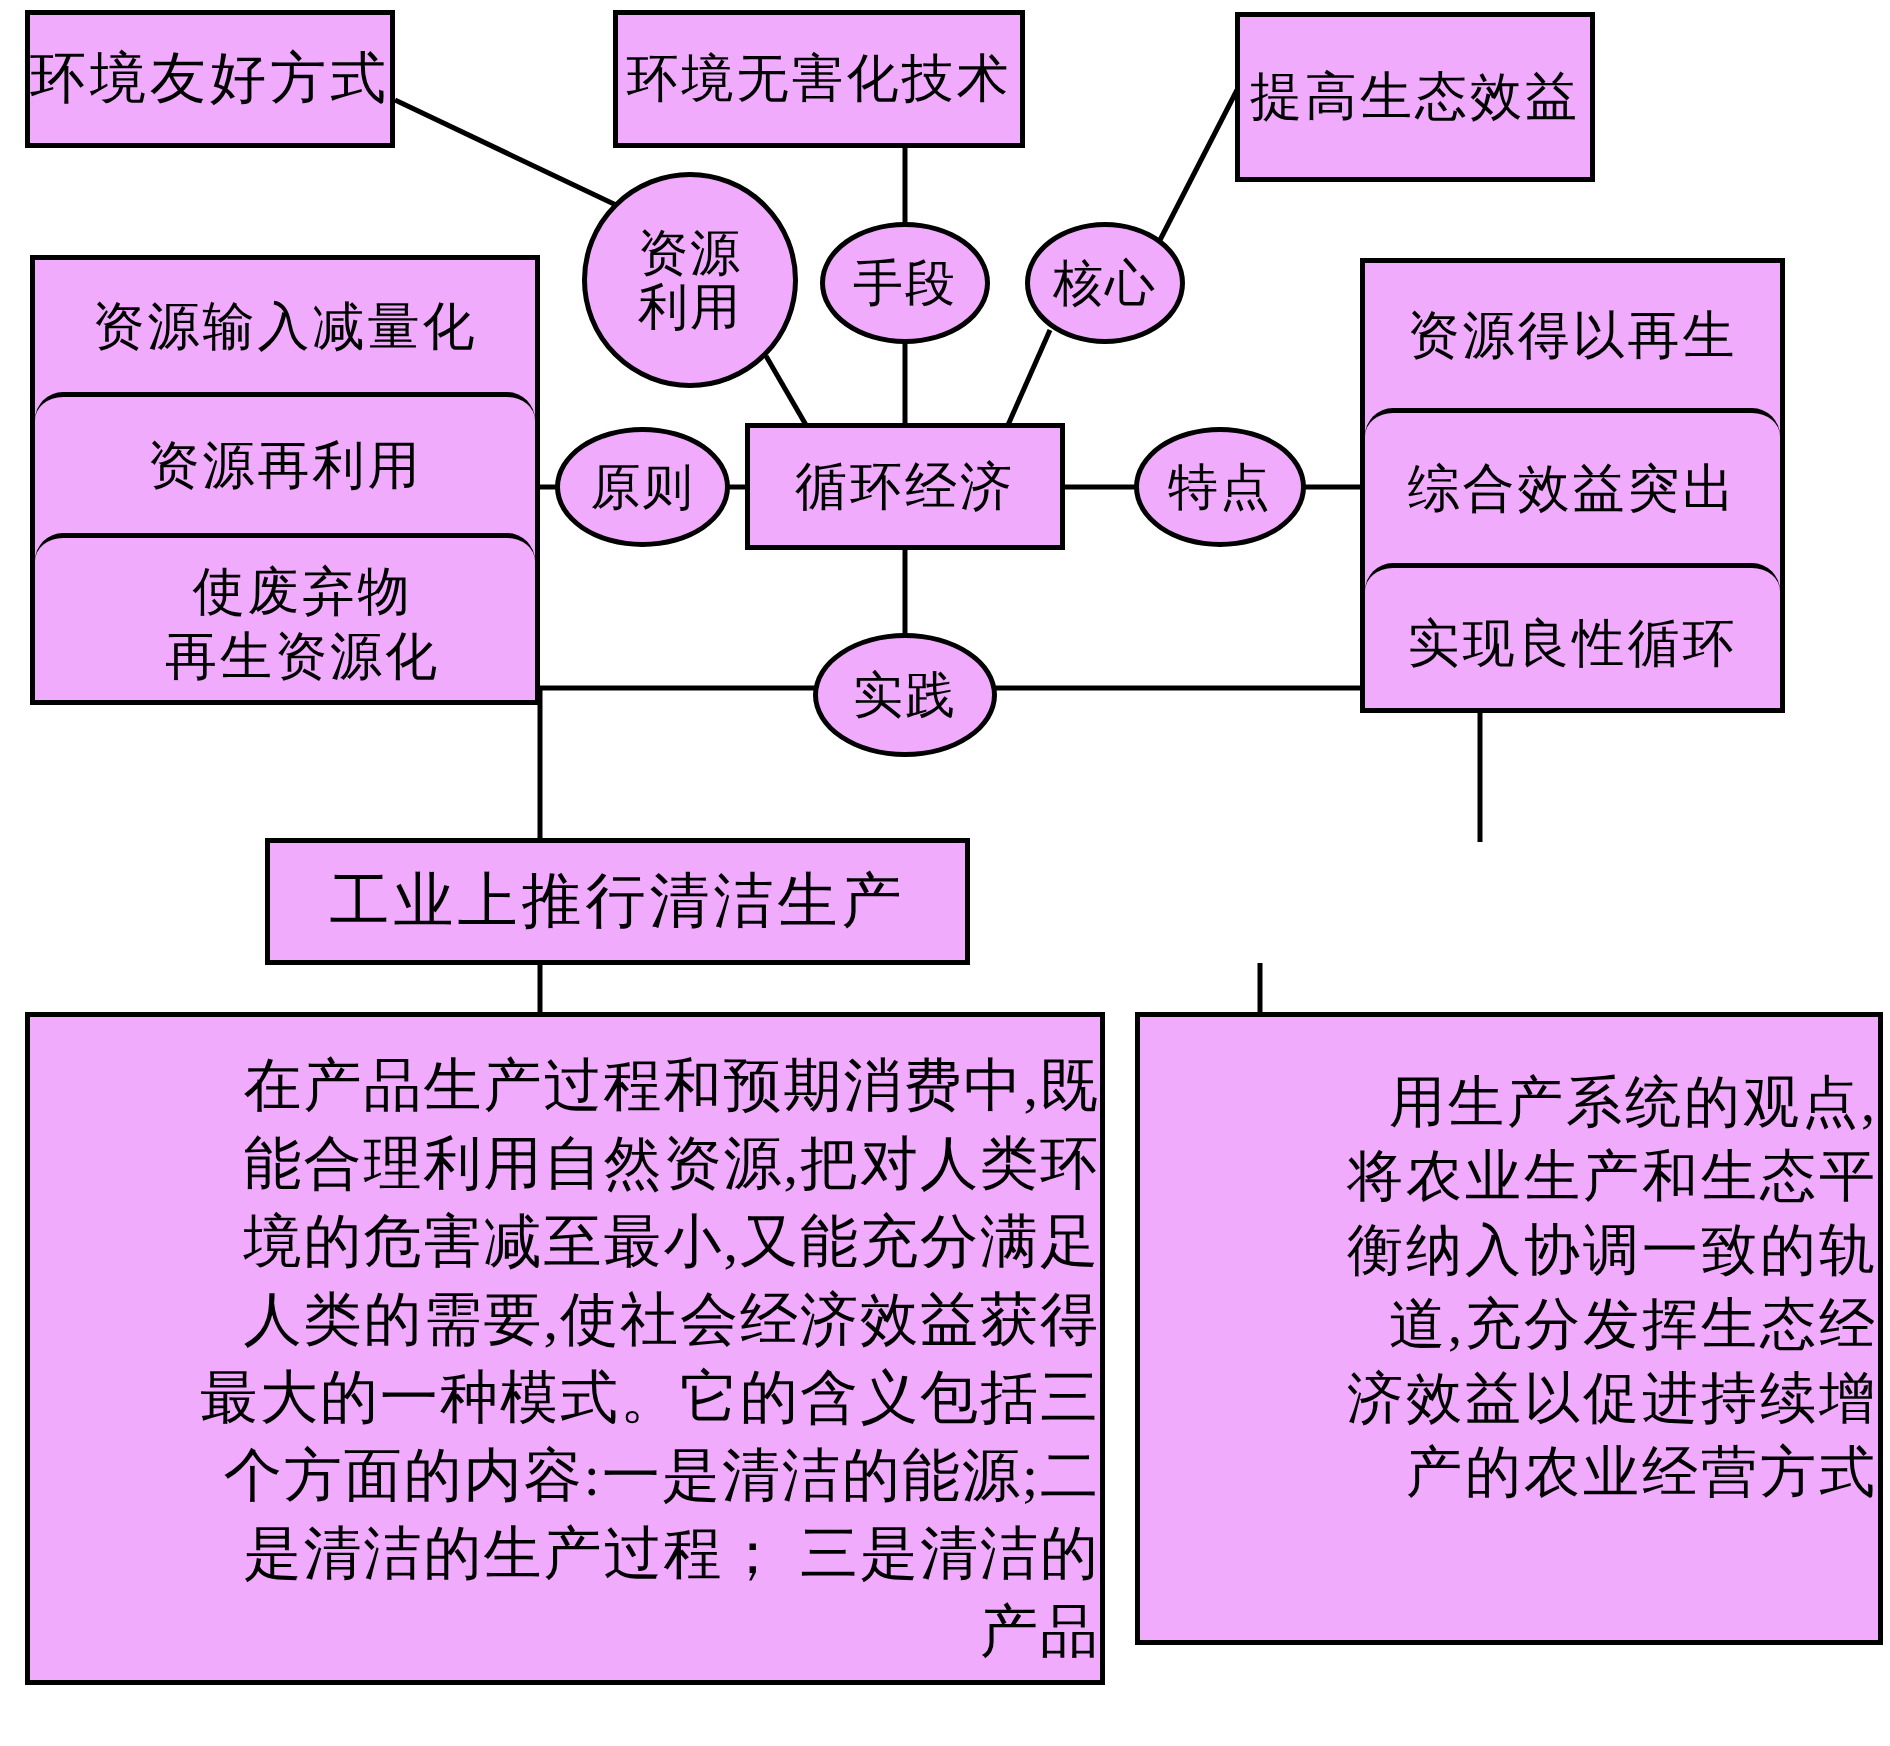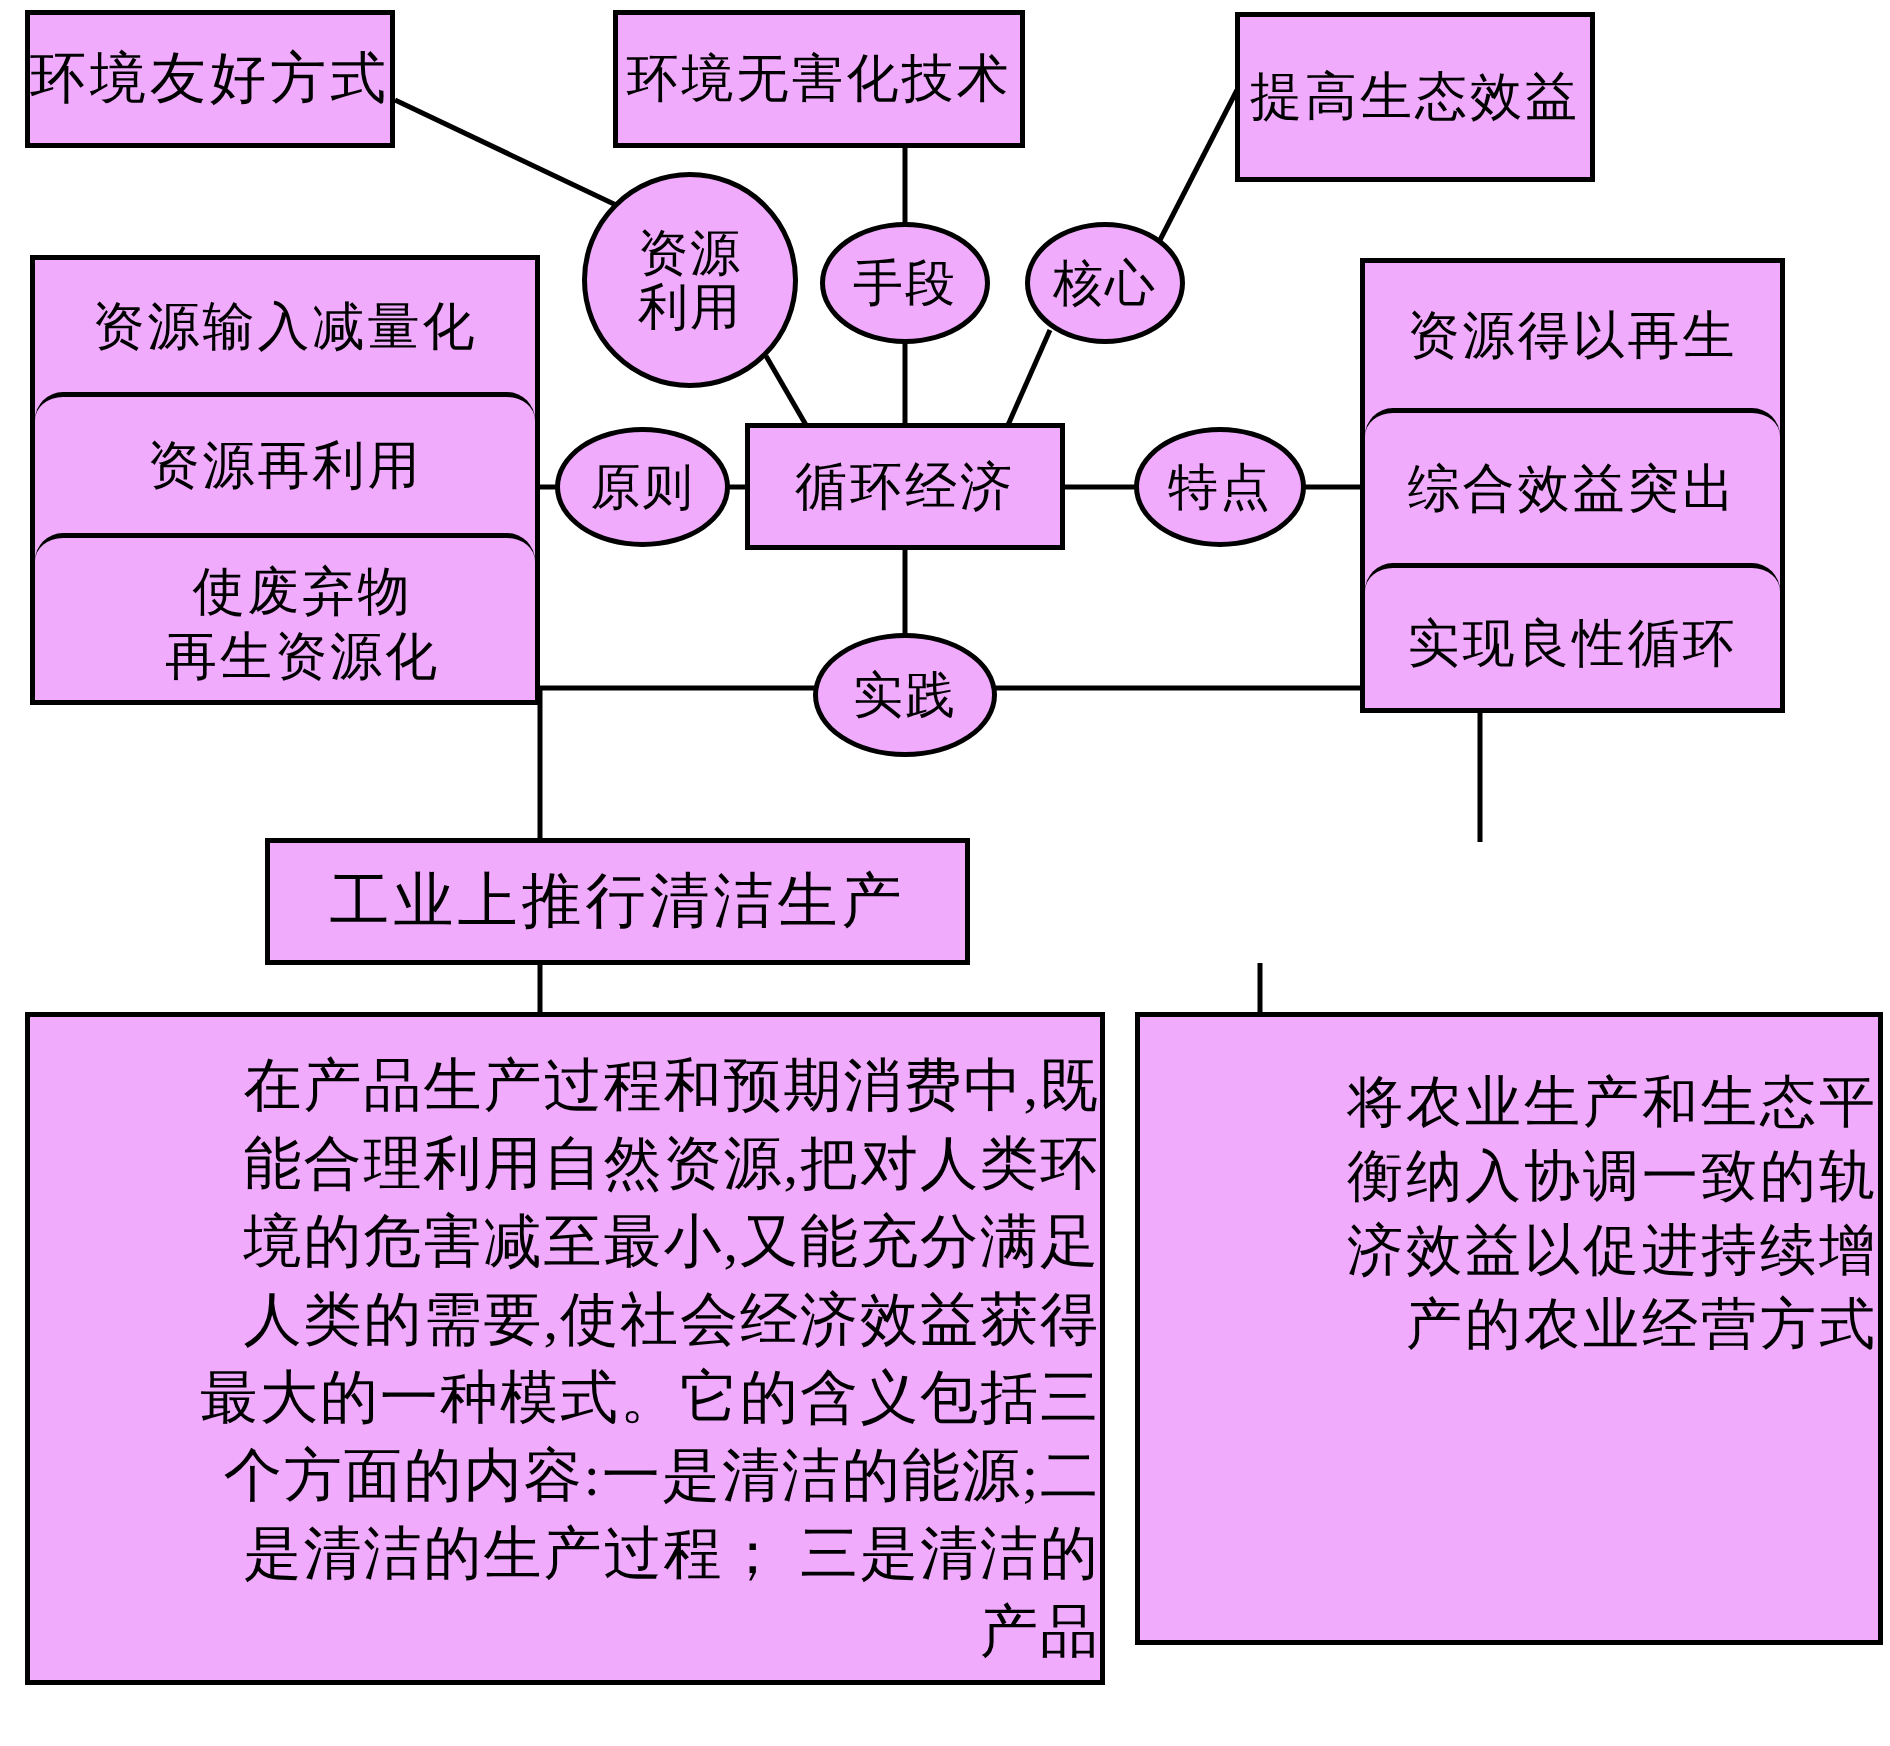--- a/index.html
+++ b/index.html
@@ -98,20 +98,22 @@
       <div>人类的需要,使社会经济效益获得</div>
       <div>最大的一种模式。它的含义包括三</div>
       <div>个方面的内容:一是清洁的能源;二</div>
       <div>是清洁的生产过程； 三是清洁的</div>
       <div>产品</div>
     </div>
   </div>
 
   <div class="node bigbox" style="left:1135px;top:1012px;width:748px;height:633px;">
     <div class="para" id="agri-desc">
+      <div>用生产系统的观点,</div>
       <div>将农业生产和生态平</div>
       <div>衡纳入协调一致的轨</div>
+      <div>道,充分发挥生态经</div>
       <div>济效益以促进持续增</div>
       <div>产的农业经营方式</div>
     </div>
   </div>
 
 </div>
 
 </body></html>

